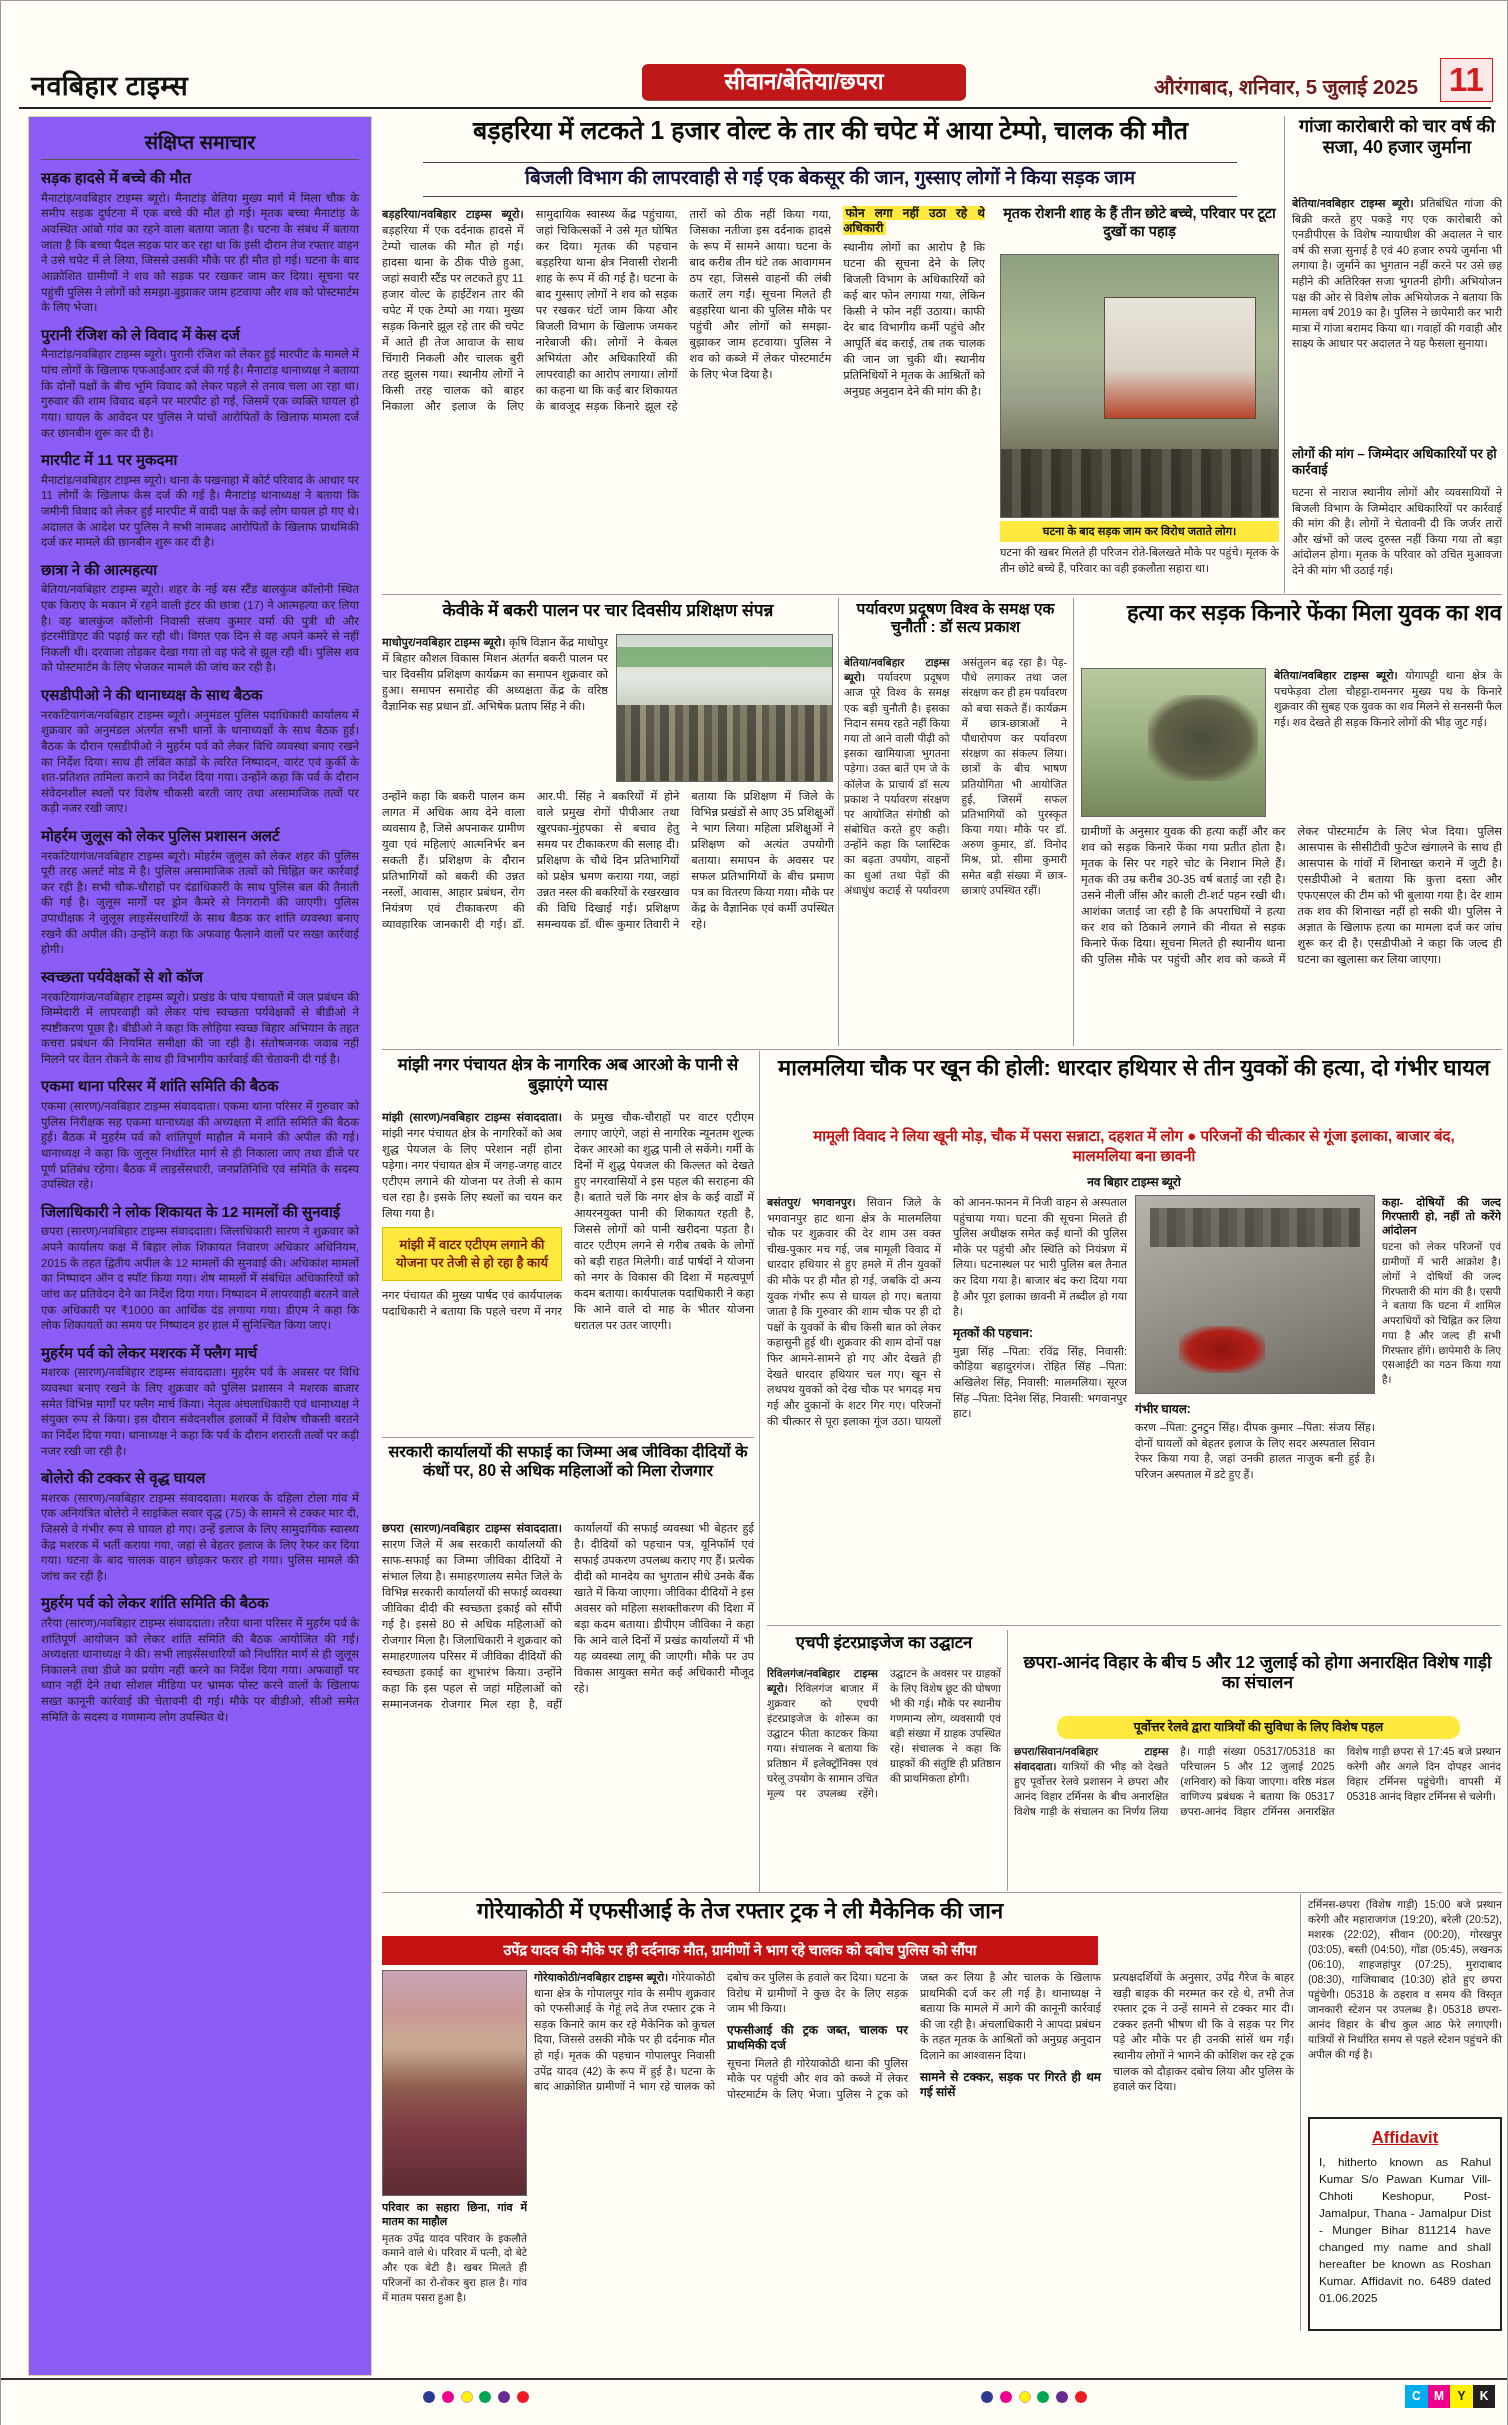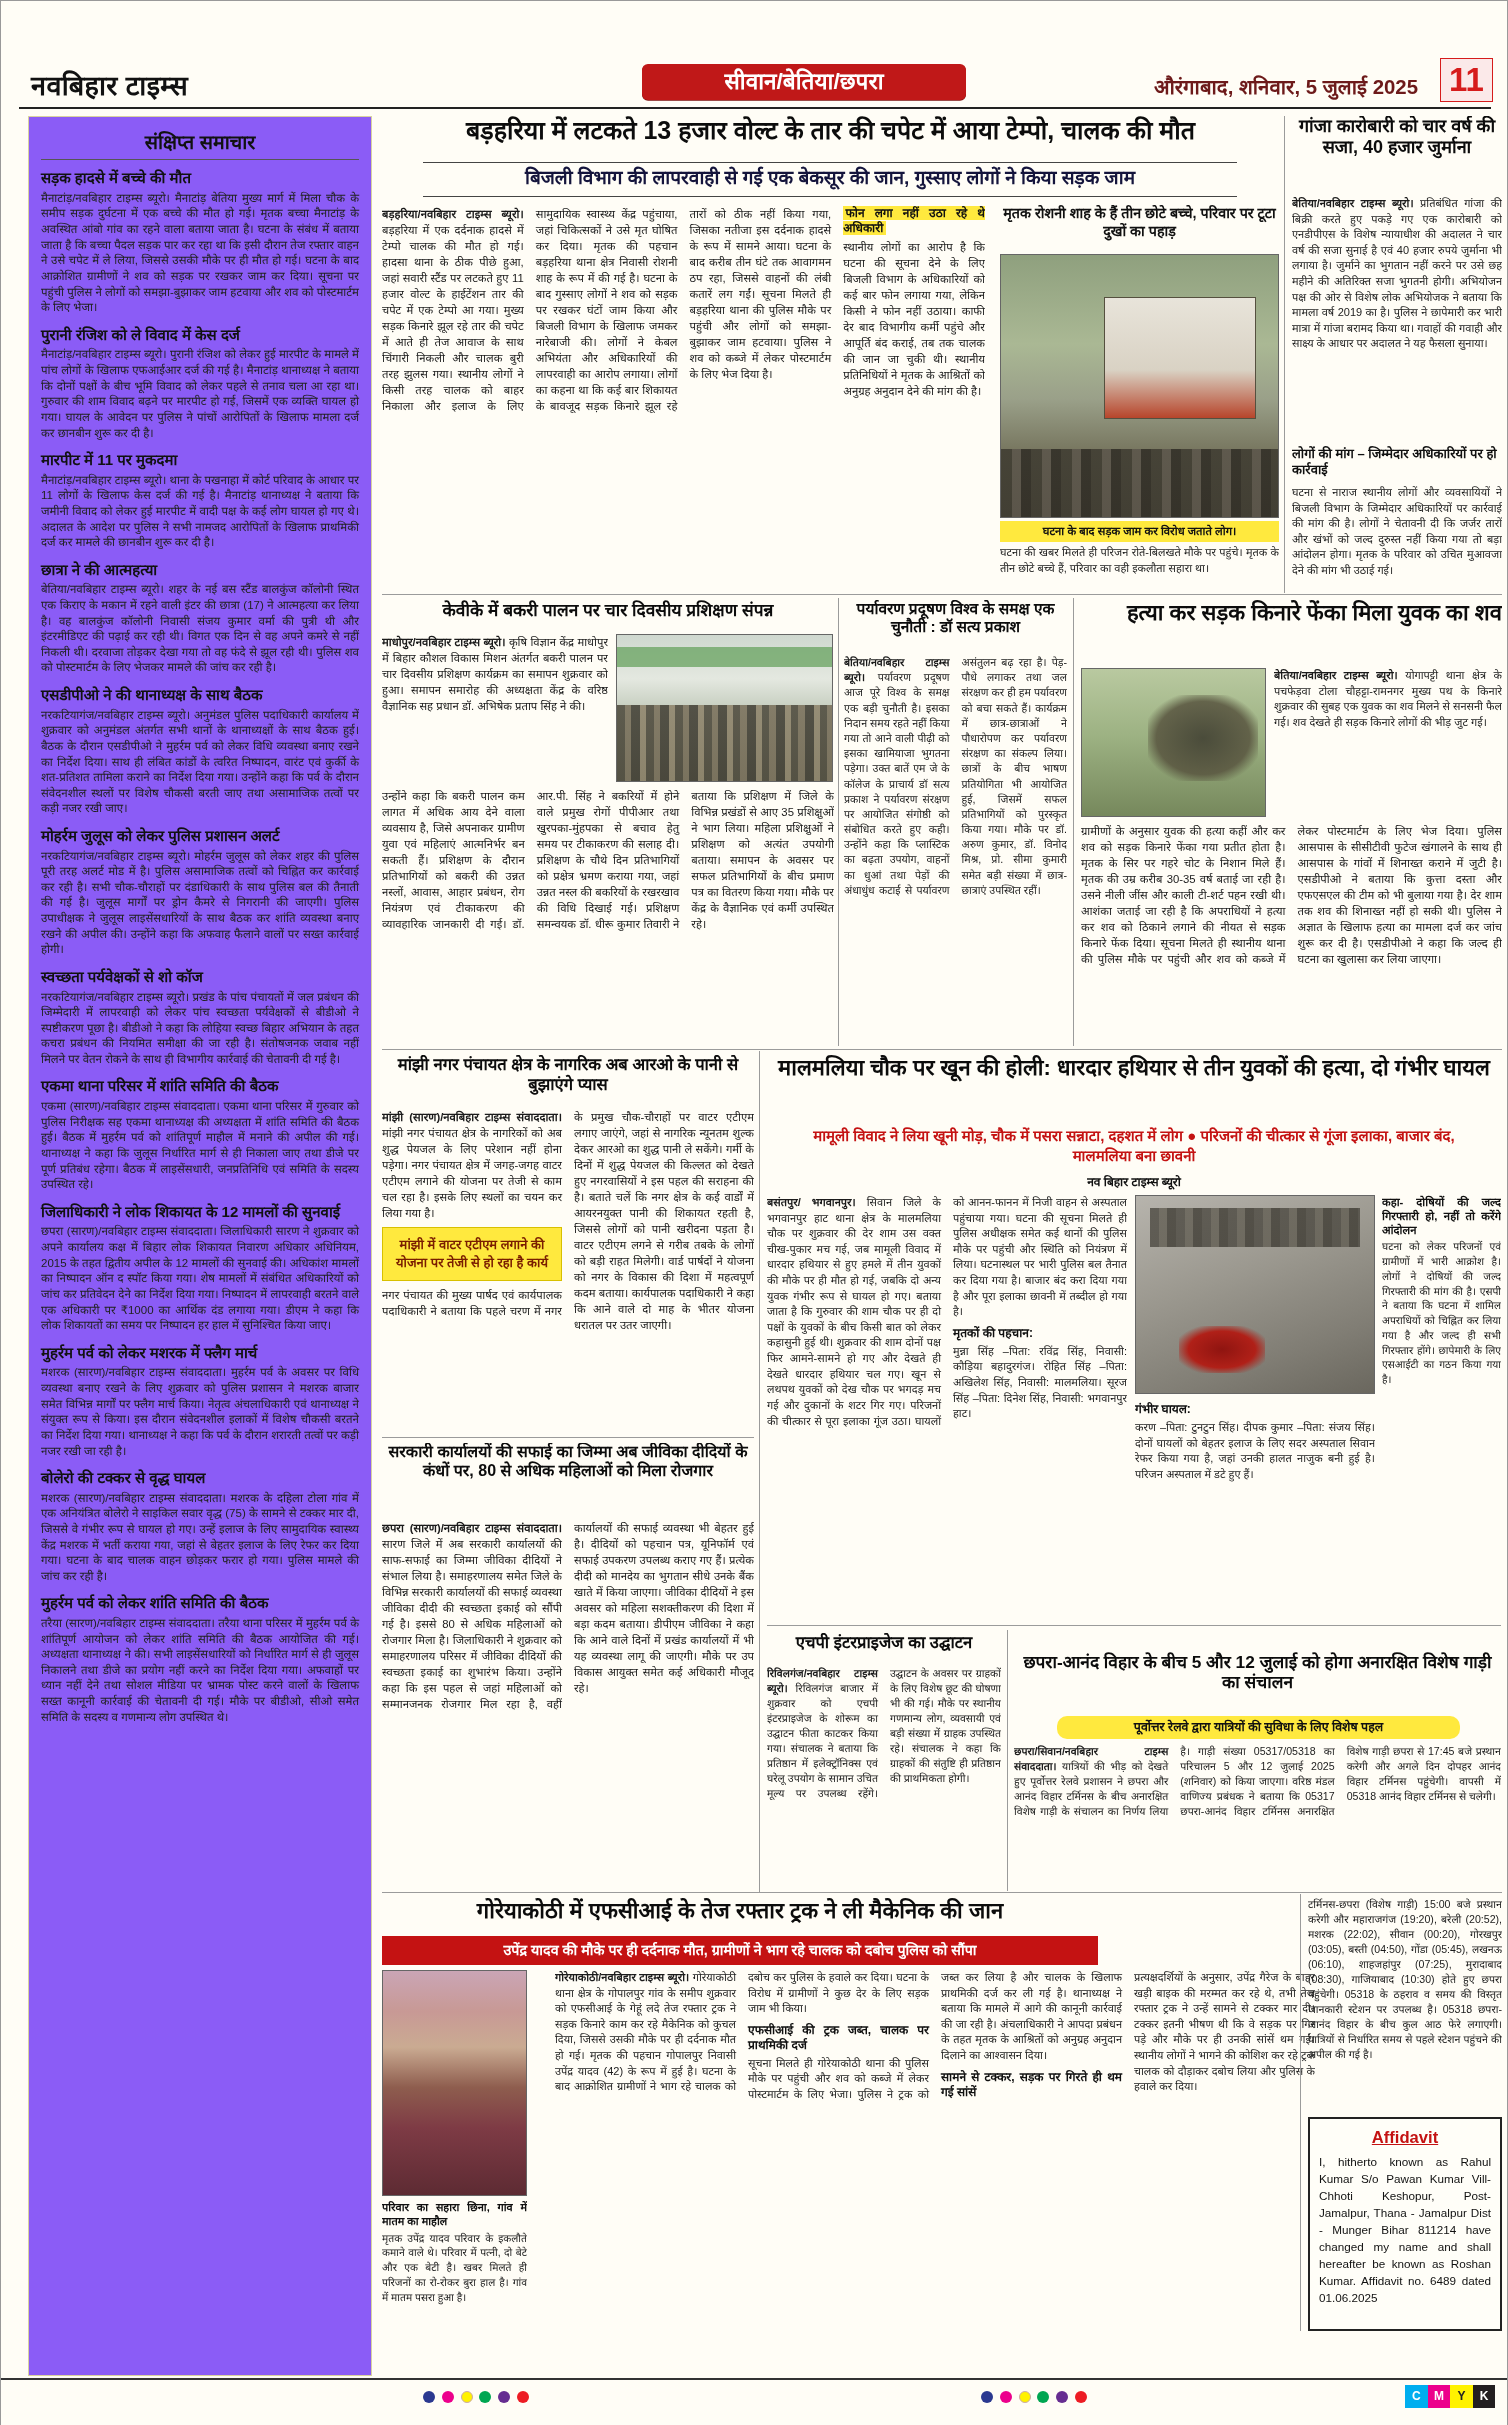--- a/index.html
+++ b/index.html
@@ -114,21 +114,21 @@
     <div class="brief-item">
       <div class="brief-head">बोलेरो की टक्कर से वृद्ध घायल</div>
       <div class="brief-body">मशरक (सारण)/नवबिहार टाइम्स संवाददाता। मशरक के दहिला टोला गांव में एक अनियंत्रित बोलेरो ने साइकिल सवार वृद्ध (75) के सामने से टक्कर मार दी, जिससे वे गंभीर रूप से घायल हो गए। उन्हें इलाज के लिए सामुदायिक स्वास्थ्य केंद्र मशरक में भर्ती कराया गया, जहां से बेहतर इलाज के लिए रेफर कर दिया गया। घटना के बाद चालक वाहन छोड़कर फरार हो गया। पुलिस मामले की जांच कर रही है।</div>
     </div>
     <div class="brief-item">
       <div class="brief-head">मुहर्रम पर्व को लेकर शांति समिति की बैठक</div>
       <div class="brief-body">तरैया (सारण)/नवबिहार टाइम्स संवाददाता। तरैया थाना परिसर में मुहर्रम पर्व के शांतिपूर्ण आयोजन को लेकर शांति समिति की बैठक आयोजित की गई। अध्यक्षता थानाध्यक्ष ने की। सभी लाइसेंसधारियों को निर्धारित मार्ग से ही जुलूस निकालने तथा डीजे का प्रयोग नहीं करने का निर्देश दिया गया। अफवाहों पर ध्यान नहीं देने तथा सोशल मीडिया पर भ्रामक पोस्ट करने वालों के खिलाफ सख्त कानूनी कार्रवाई की चेतावनी दी गई। मौके पर बीडीओ, सीओ समेत समिति के सदस्य व गणमान्य लोग उपस्थित थे।</div>
     </div>
   </div>
 
-  <div class="abs headline nowrap c" style="left:381px;top:115px;width:897px;height:39px;font-size:25px;">बड़हरिया में लटकते 13 हजार वोल्ट के तार की चपेट में आया टेम्पो, चालक की मौत</div>
+  <div class="abs headline nowrap c" style="left:381px;top:115px;width:897px;height:39px;font-size:25px;">बड़हरिया में लटकते 1 हजार वोल्ट के तार की चपेट में आया टेम्पो, चालक की मौत</div>
   <div class="abs subhead-band clip" style="left:422px;top:161px;width:814px;height:35px;">बिजली विभाग की लापरवाही से गई एक बेकसूर की जान, गुस्साए लोगों ने किया सड़क जाम</div>
 
   <div class="abs bd cols4" style="left:381px;top:205px;width:603px;height:382px;">
     <p class="para"><span class="dl">बड़हरिया/नवबिहार टाइम्स ब्यूरो।</span> <span>बड़हरिया में एक दर्दनाक हादसे में टेम्पो चालक की मौत हो गई। हादसा थाना के ठीक पीछे हुआ, जहां सवारी स्टैंड पर लटकते हुए 11 हजार वोल्ट के हाईटेंशन तार की चपेट में एक टेम्पो आ गया। मुख्य सड़क किनारे झूल रहे तार की चपेट में आते ही तेज आवाज के साथ चिंगारी निकली और चालक बुरी तरह झुलस गया। स्थानीय लोगों ने किसी तरह चालक को बाहर निकाला और इलाज के लिए सामुदायिक स्वास्थ्य केंद्र पहुंचाया, जहां चिकित्सकों ने उसे मृत घोषित कर दिया। मृतक की पहचान बड़हरिया थाना क्षेत्र निवासी रोशनी शाह के रूप में की गई है। घटना के बाद गुस्साए लोगों ने शव को सड़क पर रखकर घंटों जाम किया और बिजली विभाग के खिलाफ जमकर नारेबाजी की। लोगों ने केबल अभियंता और अधिकारियों की लापरवाही का आरोप लगाया। लोगों का कहना था कि कई बार शिकायत के बावजूद सड़क किनारे झूल रहे तारों को ठीक नहीं किया गया, जिसका नतीजा इस दर्दनाक हादसे के रूप में सामने आया। घटना के बाद करीब तीन घंटे तक आवागमन ठप रहा, जिससे वाहनों की लंबी कतारें लग गईं। सूचना मिलते ही बड़हरिया थाना की पुलिस मौके पर पहुंची और लोगों को समझा-बुझाकर जाम हटवाया। पुलिस ने शव को कब्जे में लेकर पोस्टमार्टम के लिए भेज दिया है।</span></p>
     <div class="crosshead"><span class="hl-y">फोन लगा नहीं उठा रहे थे अधिकारी</span></div>
     <p class="para">स्थानीय लोगों का आरोप है कि घटना की सूचना देने के लिए बिजली विभाग के अधिकारियों को कई बार फोन लगाया गया, लेकिन किसी ने फोन नहीं उठाया। काफी देर बाद विभागीय कर्मी पहुंचे और आपूर्ति बंद कराई, तब तक चालक की जान जा चुकी थी। स्थानीय प्रतिनिधियों ने मृतक के आश्रितों को अनुग्रह अनुदान देने की मांग की है।</p>
   </div>
 
   <div class="abs crosshead c clip" style="left:999px;top:204px;width:279px;height:45px;font-size:14.3px;margin:0;">मृतक रोशनी शाह के हैं तीन छोटे बच्चे, परिवार पर टूटा दुखों का पहाड़</div>
   <div class="photo photo-tempo" style="left:999px;top:253px;width:279px;height:264px;"></div>
@@ -214,21 +214,21 @@
   <div class="abs yellow-strip clip" style="left:1056px;top:1715px;width:403px;height:22.6px;font-size:12.4px;border-radius:10px;">पूर्वोत्तर रेलवे द्वारा यात्रियों की सुविधा के लिए विशेष पहल</div>
   <div class="abs bd cols3" style="left:1013px;top:1743px;width:487px;height:145px;font-size:10.6px;">
     <span class="dl">छपरा/सिवान/नवबिहार टाइम्स संवाददाता।</span> <span>यात्रियों की भीड़ को देखते हुए पूर्वोत्तर रेलवे प्रशासन ने छपरा और आनंद विहार टर्मिनस के बीच अनारक्षित विशेष गाड़ी के संचालन का निर्णय लिया है। गाड़ी संख्या 05317/05318 का परिचालन 5 और 12 जुलाई 2025 (शनिवार) को किया जाएगा। वरिष्ठ मंडल वाणिज्य प्रबंधक ने बताया कि 05317 छपरा-आनंद विहार टर्मिनस अनारक्षित विशेष गाड़ी छपरा से 17:45 बजे प्रस्थान करेगी और अगले दिन दोपहर आनंद विहार टर्मिनस पहुंचेगी। वापसी में 05318 आनंद विहार टर्मिनस से चलेगी।</span>
   </div>
 
   <div class="divider" style="left:381px;top:1891px;width:1120px;height:0.8px;"></div>
 
   <div class="abs headline nowrap c" style="left:381px;top:1897px;width:716px;height:35px;font-size:22px;">गोरेयाकोठी में एफसीआई के तेज रफ्तार ट्रक ने ली मैकेनिक की जान</div>
   <div class="abs red-bar clip" style="left:381px;top:1935px;width:716px;height:29px;">उपेंद्र यादव की मौके पर ही दर्दनाक मौत, ग्रामीणों ने भाग रहे चालक को दबोच पुलिस को सौंपा</div>
   <div class="photo photo-fci" style="left:381px;top:1969px;width:145px;height:226px;"></div>
-  <div class="abs bd cols4" style="left:554px;top:1969px;width:760px;height:360px;font-size:11px;">
+  <div class="abs bd cols4" style="left:533px;top:1969px;width:760px;height:360px;font-size:11px;">
     <p class="para"><span class="dl">गोरेयाकोठी/नवबिहार टाइम्स ब्यूरो।</span> <span>गोरेयाकोठी थाना क्षेत्र के गोपालपुर गांव के समीप शुक्रवार को एफसीआई के गेहूं लदे तेज रफ्तार ट्रक ने सड़क किनारे काम कर रहे मैकेनिक को कुचल दिया, जिससे उसकी मौके पर ही दर्दनाक मौत हो गई। मृतक की पहचान गोपालपुर निवासी उपेंद्र यादव (42) के रूप में हुई है। घटना के बाद आक्रोशित ग्रामीणों ने भाग रहे चालक को दबोच कर पुलिस के हवाले कर दिया। घटना के विरोध में ग्रामीणों ने कुछ देर के लिए सड़क जाम भी किया।</span></p>
     <div class="crosshead">एफसीआई की ट्रक जब्त, चालक पर प्राथमिकी दर्ज</div>
     <p class="para">सूचना मिलते ही गोरेयाकोठी थाना की पुलिस मौके पर पहुंची और शव को कब्जे में लेकर पोस्टमार्टम के लिए भेजा। पुलिस ने ट्रक को जब्त कर लिया है और चालक के खिलाफ प्राथमिकी दर्ज कर ली गई है। थानाध्यक्ष ने बताया कि मामले में आगे की कानूनी कार्रवाई की जा रही है। अंचलाधिकारी ने आपदा प्रबंधन के तहत मृतक के आश्रितों को अनुग्रह अनुदान दिलाने का आश्वासन दिया।</p>
     <div class="crosshead">सामने से टक्कर, सड़क पर गिरते ही थम गई सांसें</div>
     <p class="para">प्रत्यक्षदर्शियों के अनुसार, उपेंद्र गैरेज के बाहर खड़ी बाइक की मरम्मत कर रहे थे, तभी तेज रफ्तार ट्रक ने उन्हें सामने से टक्कर मार दी। टक्कर इतनी भीषण थी कि वे सड़क पर गिर पड़े और मौके पर ही उनकी सांसें थम गईं। स्थानीय लोगों ने भागने की कोशिश कर रहे ट्रक चालक को दौड़ाकर दबोच लिया और पुलिस के हवाले कर दिया।</p>
   </div>
   <div class="abs bd clip" style="left:381px;top:2200px;width:145px;height:130px;font-size:10.4px;">
     <div class="crosshead" style="margin-top:0;font-size:11px;">परिवार का सहारा छिना, गांव में मातम का माहौल</div>
     <p class="para">मृतक उपेंद्र यादव परिवार के इकलौते कमाने वाले थे। परिवार में पत्नी, दो बेटे और एक बेटी है। खबर मिलते ही परिजनों का रो-रोकर बुरा हाल है। गांव में मातम पसरा हुआ है।</p>
   </div>

